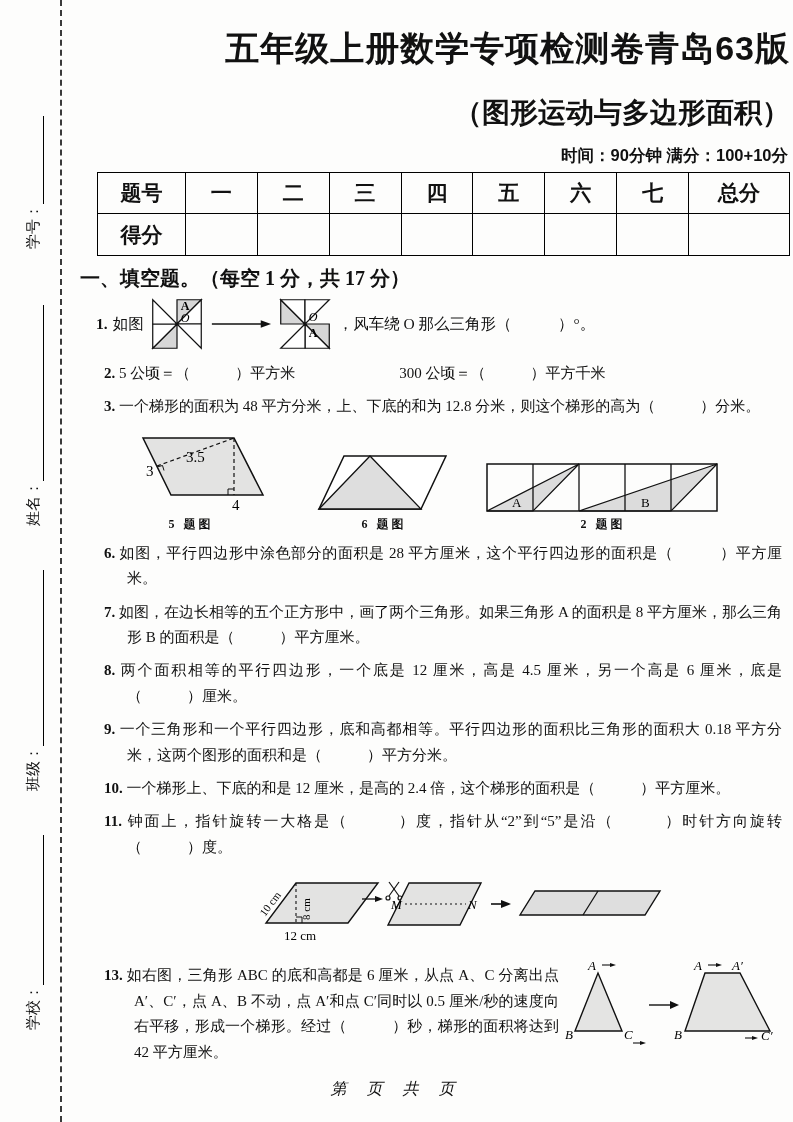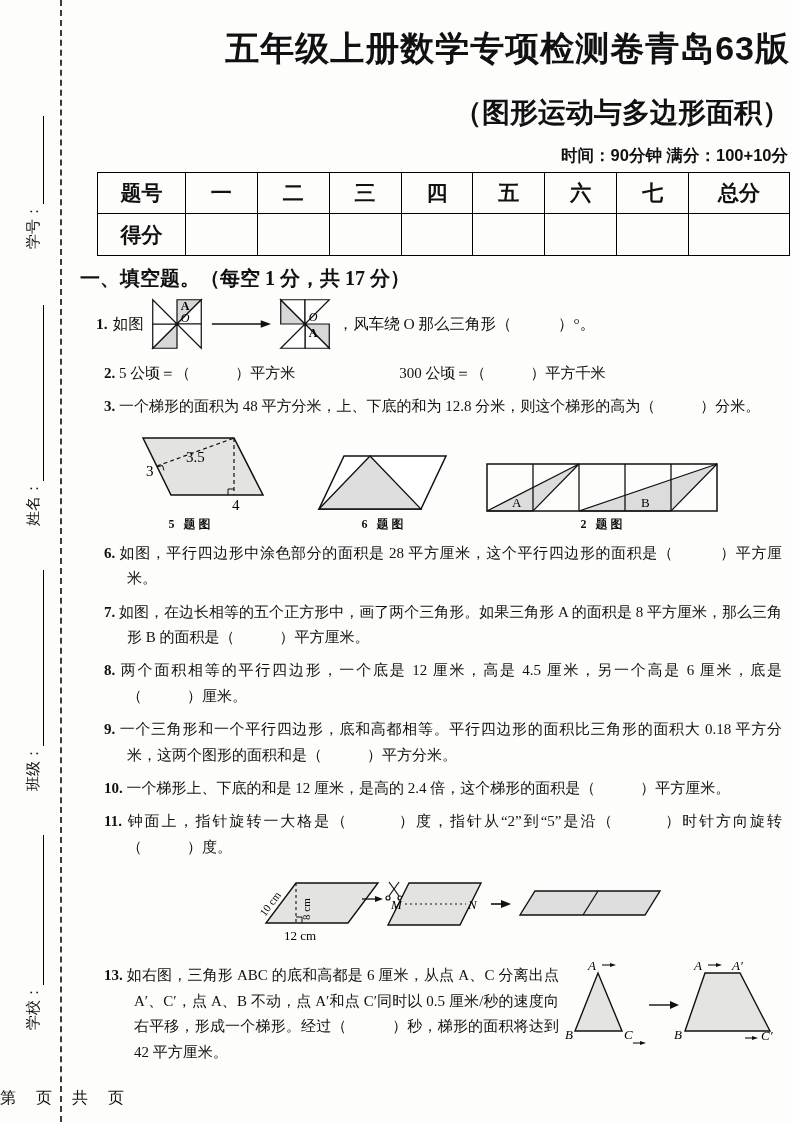--- a/index.html
+++ b/index.html
@@ -52,22 +52,22 @@
   .q2gap { display:inline-block; width:104px; }
 
   .figrow { display:flex; align-items:flex-end; margin:5px 0 0 0; }
   .figblock { display:flex; flex-direction:column; align-items:center; }
   .figcap { font-size:12px; font-weight:bold; letter-spacing:3px; margin-top:3px; }
 
   .fig12wrap { margin:3px 0 1px 152px; }
   .q13wrap { margin-top:3px; overflow:hidden; }
   .q13wrap svg { float:right; margin:4px 10px 0 6px; }
 
-  .footer { position:absolute; bottom:13px; left:0; width:100%;
-    font-size:16px; letter-spacing:8px; }
+  .footer { position:absolute; bottom:22px; left:0; width:100%;
+    text-align:center; font-size:16px; letter-spacing:8px;font-style:italic; }
 
   svg text { font-family:"Liberation Serif", serif; }
   .it { font-style:italic; }
 </style>
 </head>
 <body>
 
 <div class="fold-line"></div>
 <div class="margin-strip">
   <div class="rot">

